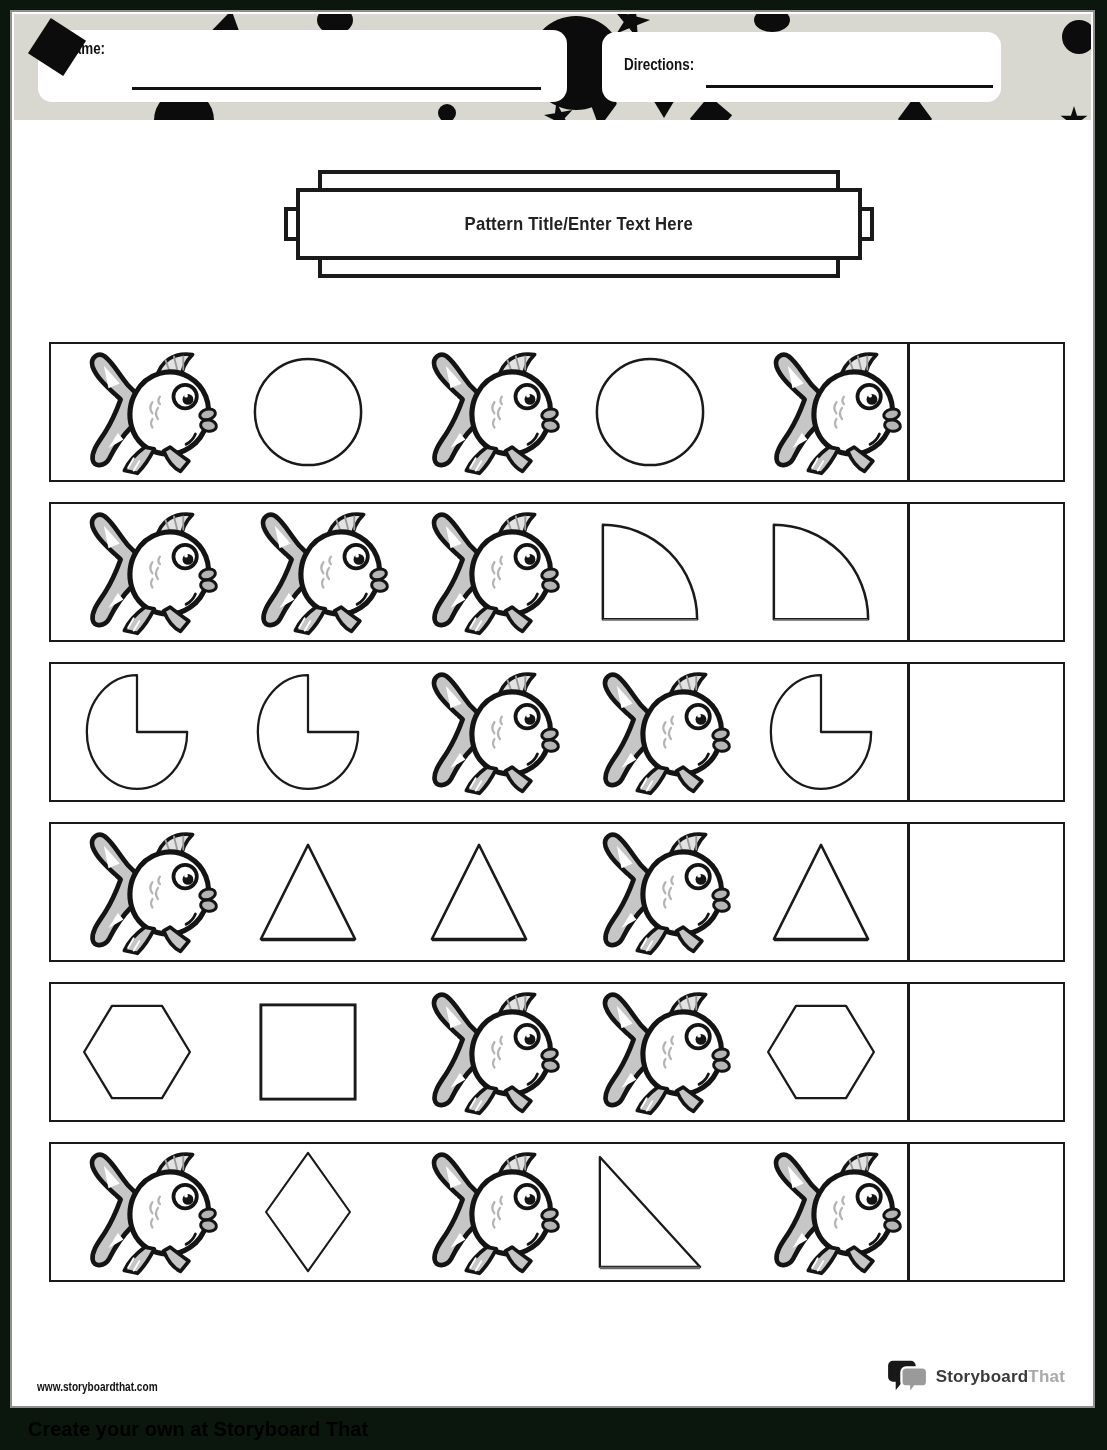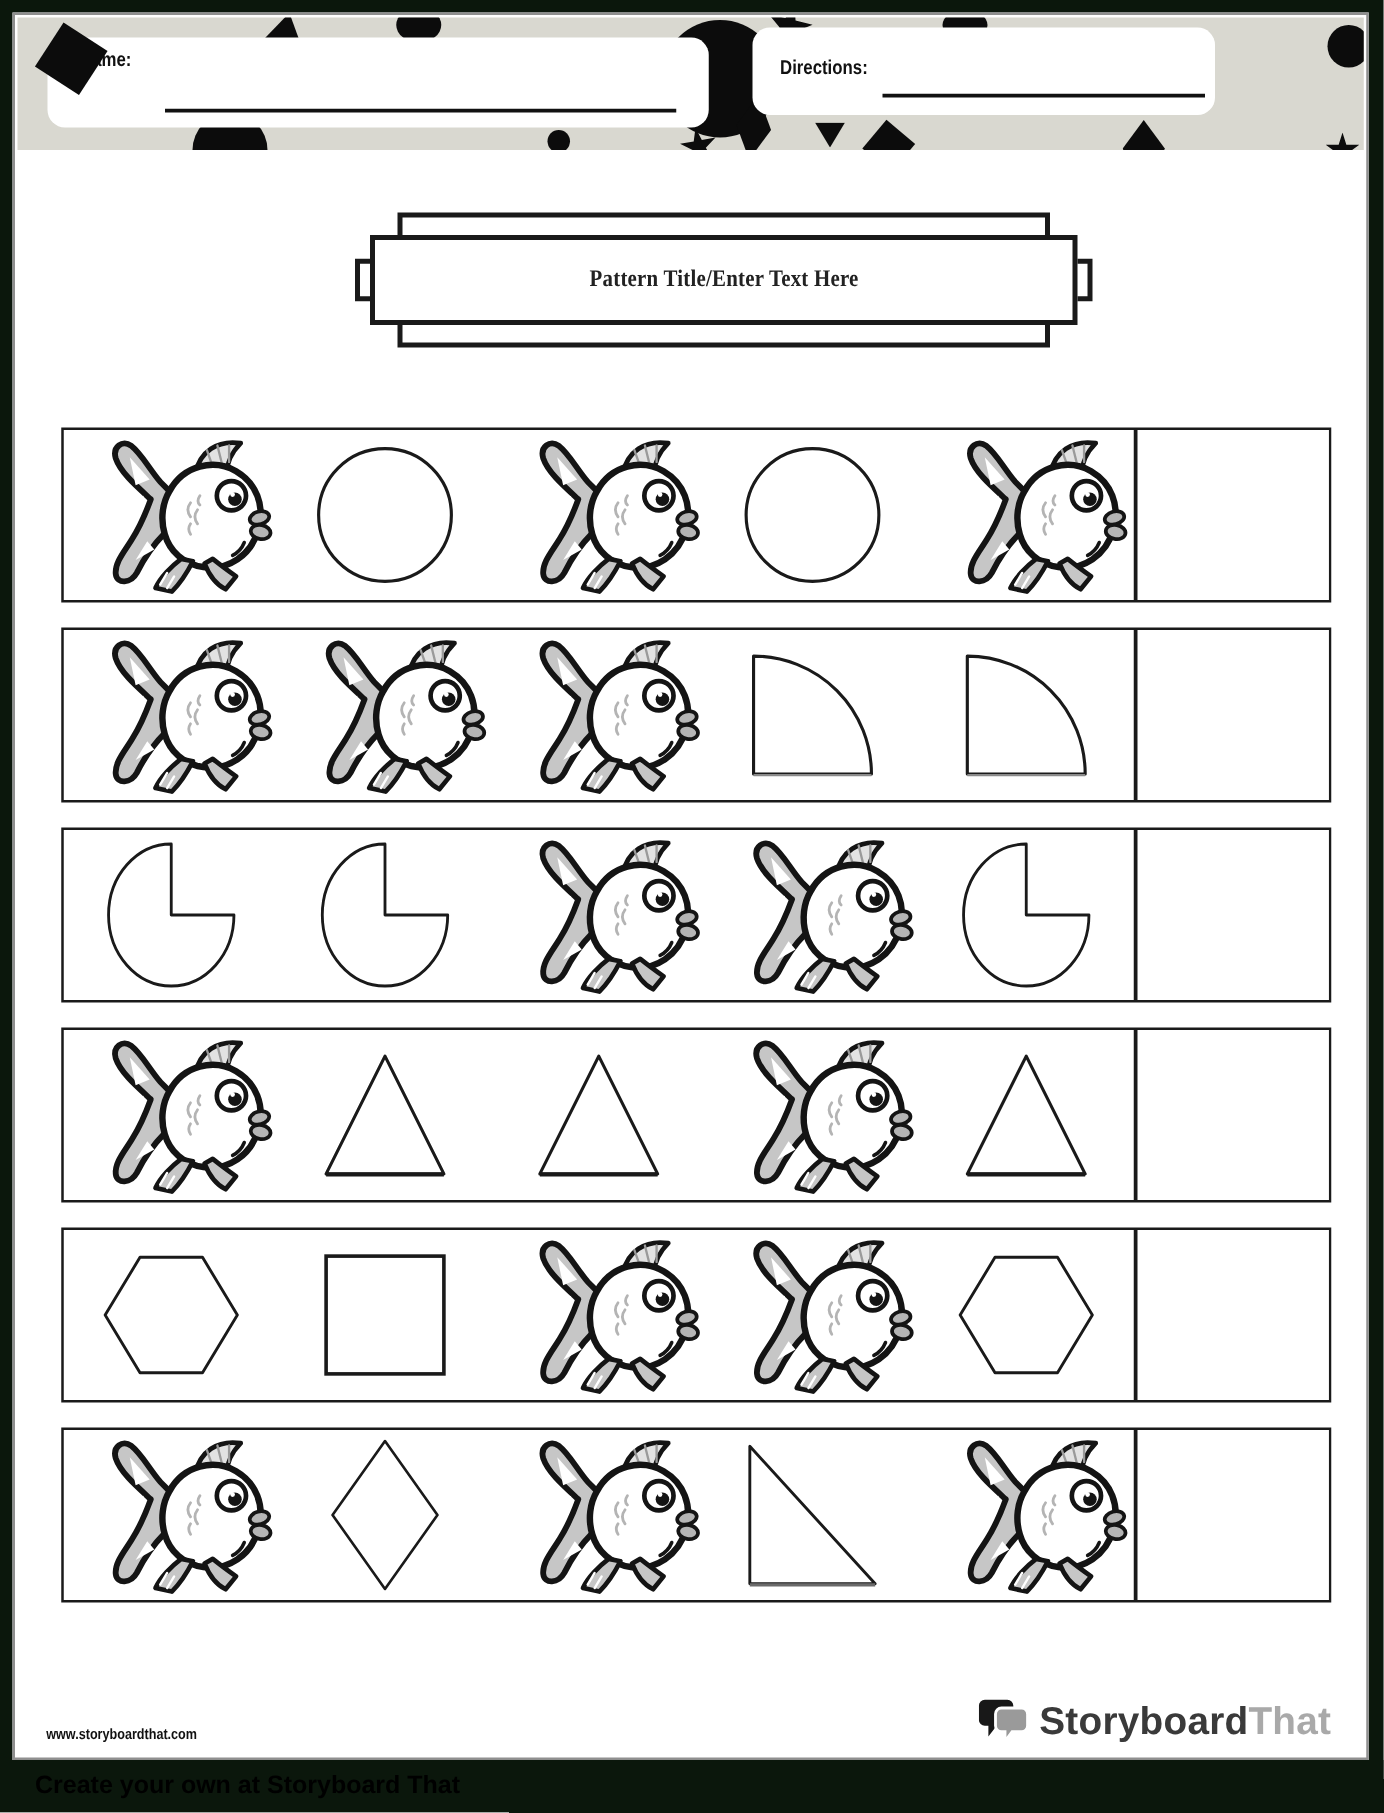--- a/index.html
+++ b/index.html
@@ -16,47 +16,47 @@
   .band{position:absolute; left:2px; top:2px; right:2px; height:106px;
         background:var(--band); overflow:hidden;}
   .deco{position:absolute; background:#0c0c0c; z-index:1;}
   .z3{z-index:3;}
   .circle{border-radius:50%;}
   .tri{clip-path:polygon(50% 0,100% 100%,0 100%);}
   .dia{clip-path:polygon(50% 0,100% 50%,50% 100%,0 50%);}
   .star{clip-path:polygon(50% 0%,61% 35%,98% 35%,68% 57%,79% 91%,50% 70%,21% 91%,32% 57%,2% 35%,39% 35%);}
   .whitebox{position:absolute; background:#fff; border-radius:14px; z-index:2;}
   .namebox{left:24px; top:16px; width:529px; height:72px;}
-  .dirbox{left:588px; top:8px; width:370px; height:70px;}
+  .dirbox{left:588px; top:18px; width:399px; height:70px;}
   .fieldlabel{position:absolute; font-weight:700; font-size:16px; color:#111;}
   .cond{display:inline-block; transform:scaleX(.84); transform-origin:0 50%; white-space:nowrap;}
   .writeline{position:absolute; height:3px; background:#111;}
   
   .banner{position:absolute; left:284px; top:158px; width:566px; height:108px;}
   .banner-back{position:absolute; left:22px; right:22px; top:0; bottom:0;
                border:4px solid var(--ink); background:#fff;}
   .banner-tab{position:absolute; top:37px; width:22px; height:34px;
               border:4px solid var(--ink); background:#fff;}
   .tab-l{left:-12px;} .tab-r{right:-12px;}
   .banner-front{position:absolute; left:0; right:0; top:18px; bottom:18px;
                 border:4px solid var(--ink); background:#fff;
-                display:flex; align-items:center; justify-content:center;font-family:Liberation Serif, serif;}
+                display:flex; align-items:center; justify-content:center;}
   .banner-front span{display:inline-block; transform:scaleX(.88); transform-origin:50% 50%;
                 font-weight:700; font-size:19px; color:#222; letter-spacing:.2px; white-space:nowrap;}
   
   .rows{position:absolute; left:37px; top:330px; width:1016px;}
   .prow{width:100%; height:140px; border:2.5px solid var(--ink); background:#fff;
         display:flex; margin-bottom:20px;}
   .pcells{width:856px; display:flex;}
   .pcell{flex:1; display:flex; align-items:center; justify-content:center; overflow:visible;}
   .panswer{flex:1; border-left:3px solid var(--ink); background:#fff;}
   
   .url{position:absolute; left:25px; bottom:12px; font-weight:700; font-size:12px; color:#111;}
   .logo{position:absolute; right:28px; bottom:8px; display:flex; align-items:center; gap:6px;}
-  .logo-text{font-size:31px; font-weight:600; letter-spacing:.2px;}
+  .logo-text{font-size:17px; font-weight:600; letter-spacing:.2px;}
   .logo-text .p1{color:var(--logo-dark);} .logo-text .p2{color:var(--logo-light);}
   .bottombar{position:absolute; left:0; right:0; bottom:0; height:42px; background:var(--green);}
   .tagline{position:absolute; left:28px; top:50%; transform:translateY(-50%);
            font-weight:700; font-size:20px; color:#000; white-space:nowrap;}
 </style>
 </head>
 <body>
 
 <div class="page">
   <div class="sheet">

